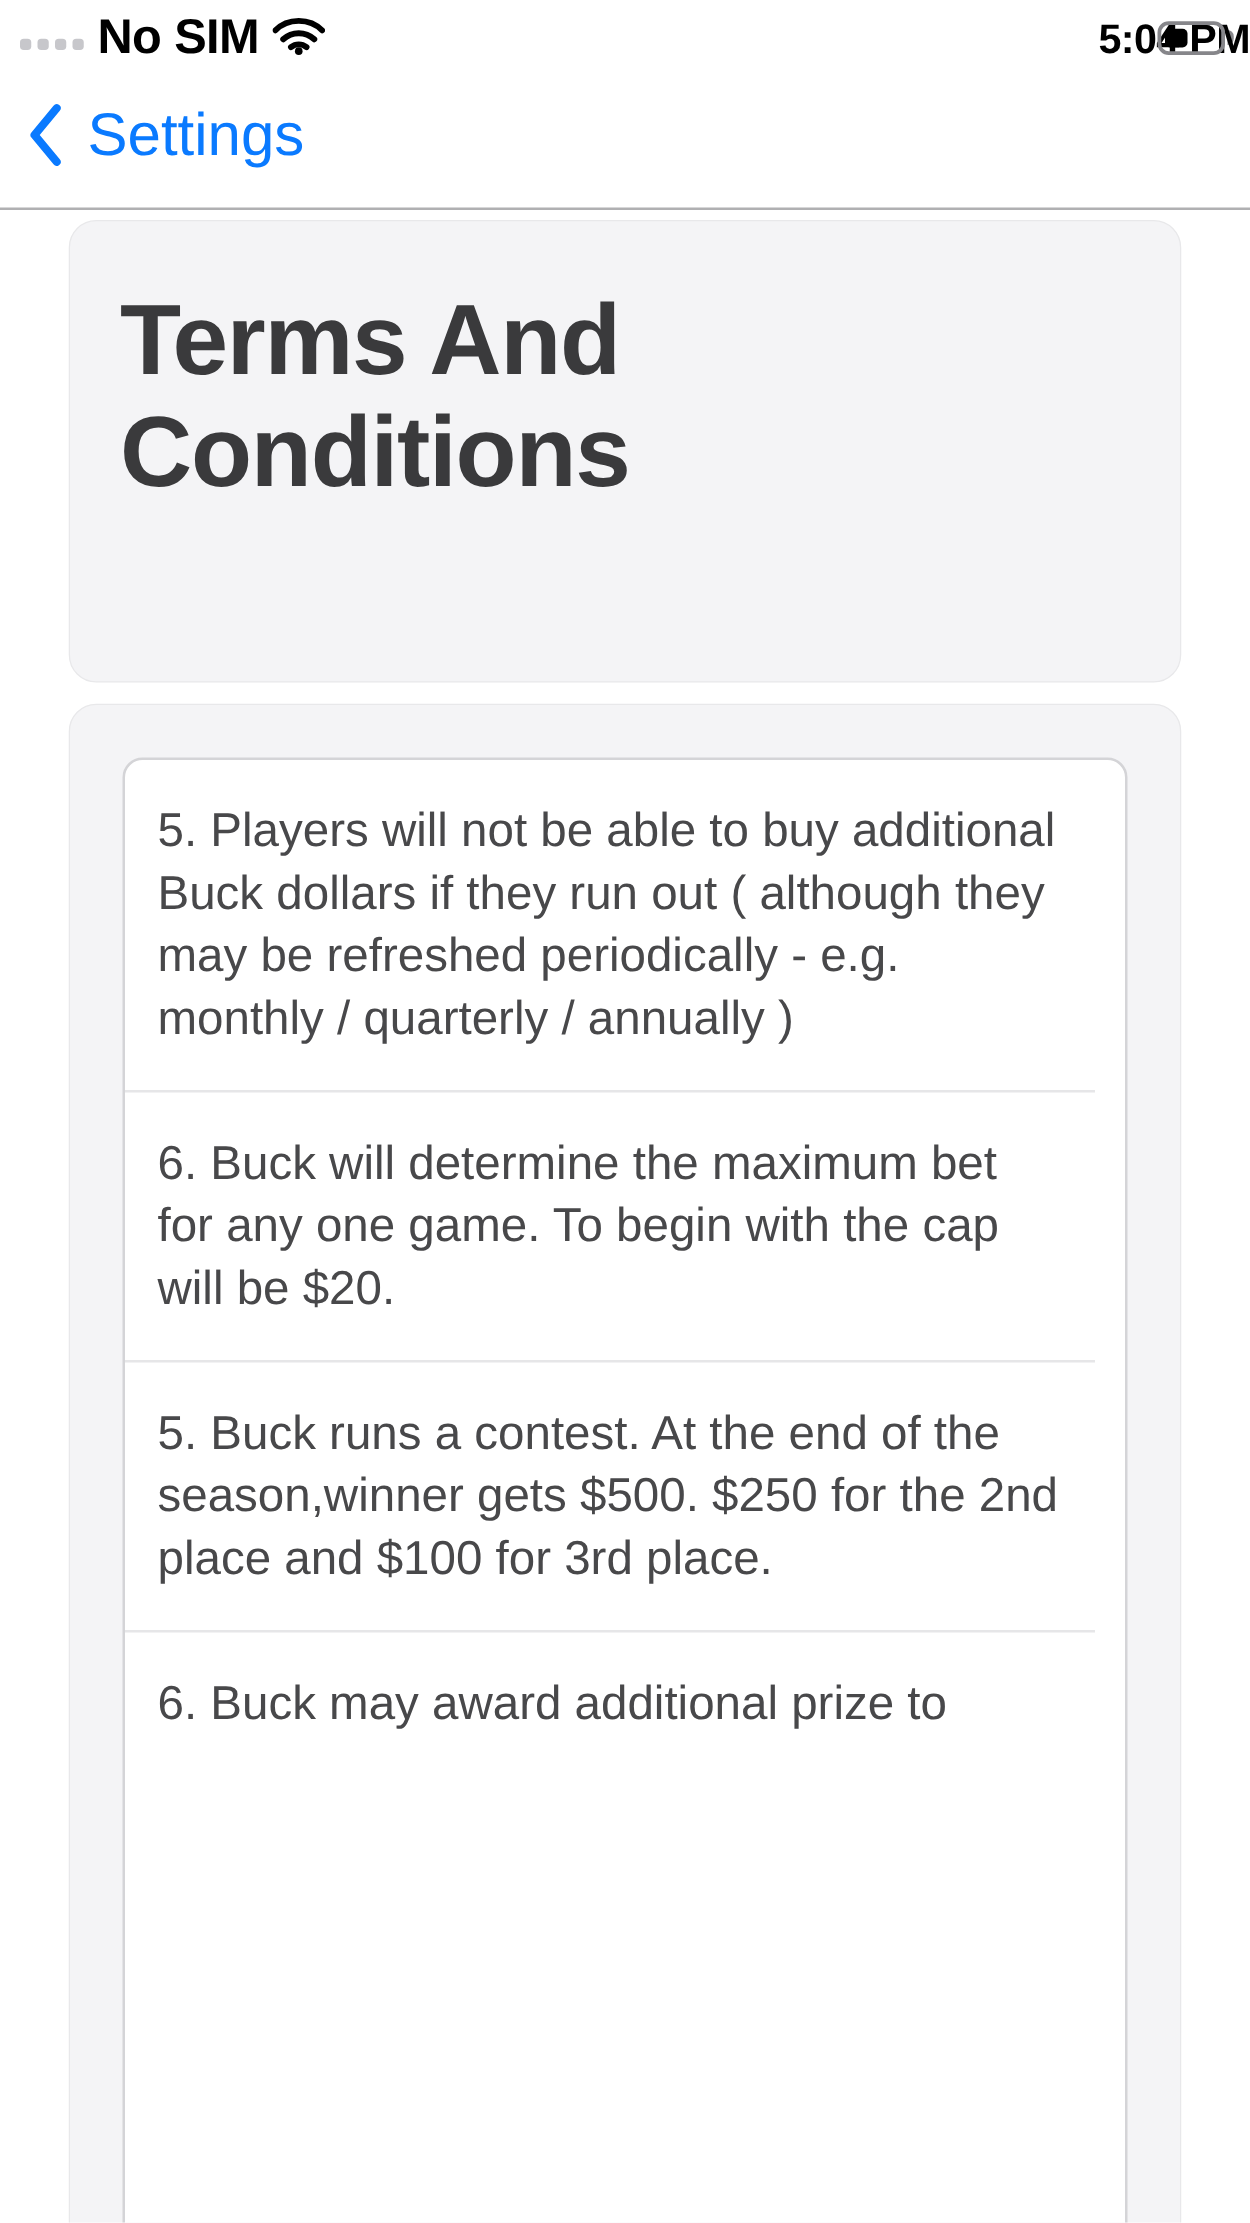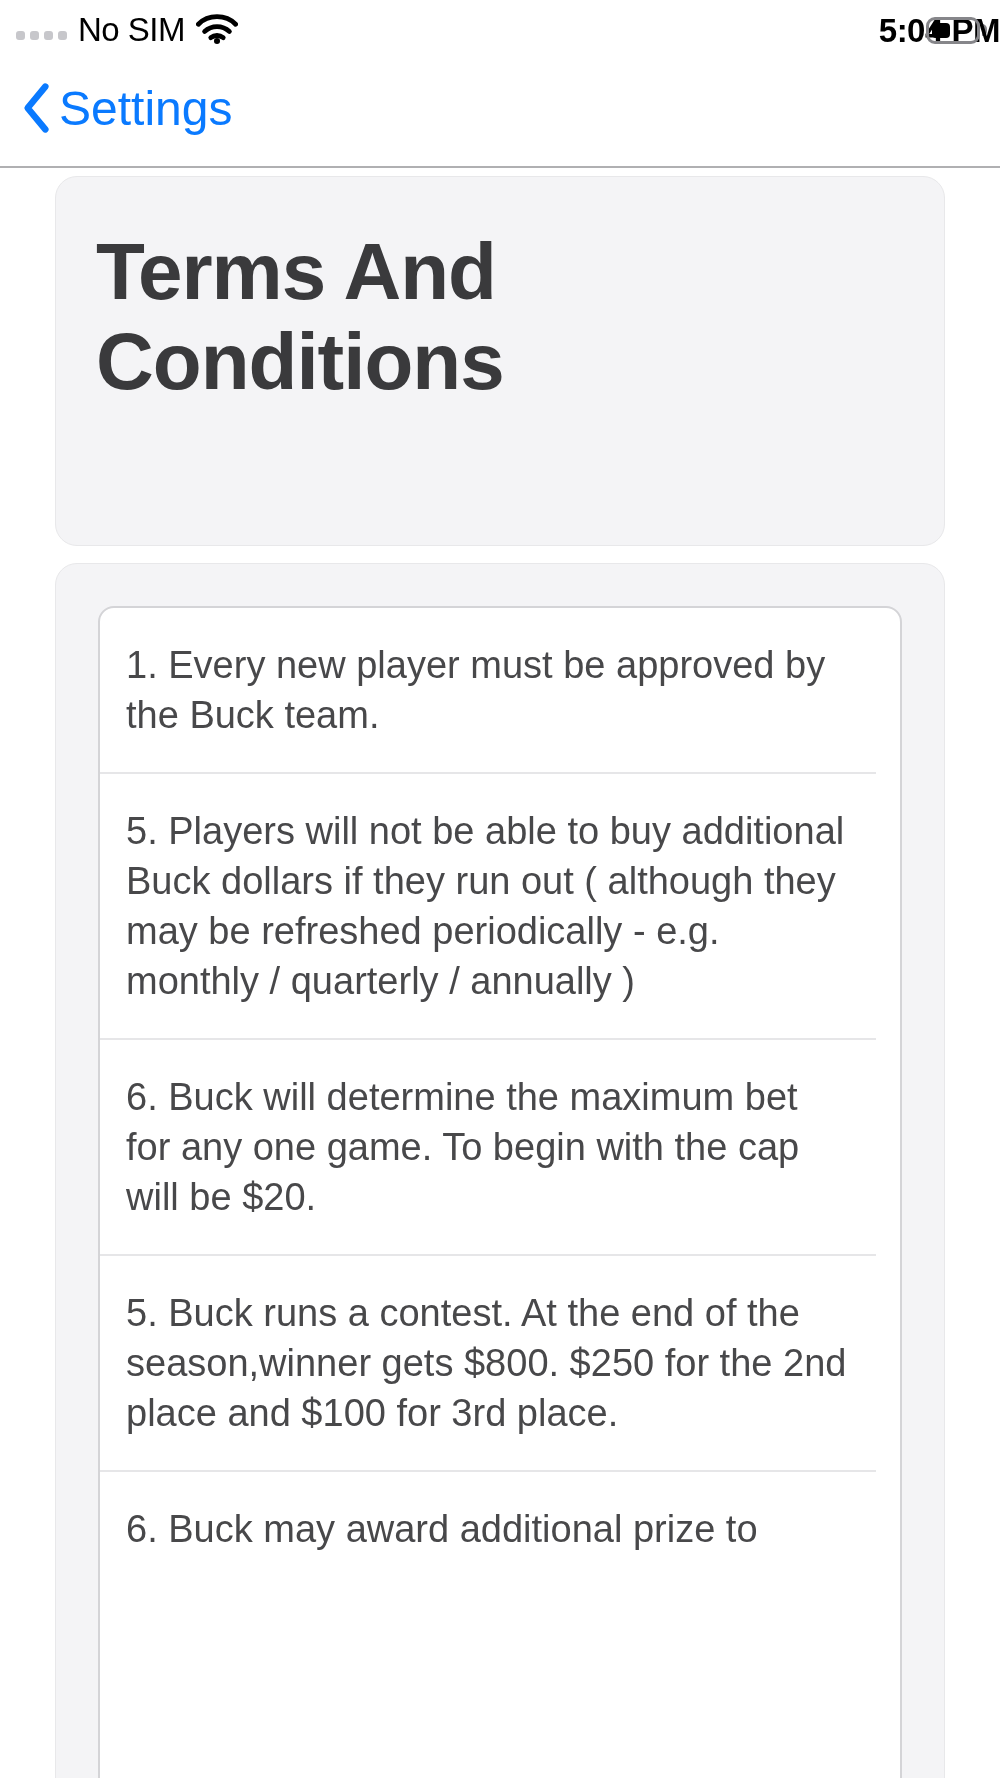--- a/index.html
+++ b/index.html
@@ -21,37 +21,37 @@
     font-family:"Liberation Sans", sans-serif;color:#000;
   }
   
   .status-bar{
     height:50px;display:flex;align-items:center;
     padding:10px 13px 0 16px;position:relative;
   }
   .sb-left{display:flex;align-items:center;gap:11px;}
   .signal-dots{display:flex;gap:5px;align-items:flex-end;position:relative;top:5px;}
   .signal-dots i{width:9px;height:9px;border-radius:3px;background:var(--signal_dot);display:block;}
-  .carrier{font-size:33px;font-weight:400;letter-spacing:-0.5px;}
+  .carrier{font-size:39px;font-weight:700;letter-spacing:-0.5px;}
   .wifi{position:relative;top:1px;}
   .sb-time{
     position:absolute;left:0;right:0;top:12px;text-align:right;
     font-size:33px;font-weight:700;letter-spacing:-0.5px;pointer-events:none;
   }
   .sb-right{margin-left:auto;display:flex;align-items:center;}
   .battery{position:relative;width:54px;height:27px;border:3px solid var(--battery_outline);border-radius:9px;}
   .battery-fill{position:absolute;left:3px;top:3px;width:21px;height:15px;background:#000;border-radius:4px;}
   .battery-nub{width:5px;height:12px;background:var(--battery_outline);border-radius:0 5px 5px 0;margin-left:2px;}
   
   .nav-bar{
     height:118px;border-bottom:2px solid var(--nav_border);
     display:flex;align-items:center;padding:0 20px;
   }
   .back-button{
-    display:flex;align-items:center;gap:7px;color:var(--accent);
+    display:flex;align-items:center;gap:18px;color:var(--accent);
     font-size:48px;text-decoration:none;cursor:pointer;background:none;border:none;
     font-family:"Liberation Sans", sans-serif;padding:0;
   }
   .back-button svg{display:block;}
   
   .title-card{
     margin:8px 55px 0;height:370px;background:var(--card_bg);
     border:1px solid var(--card_border);border-radius:22px;
     padding:50px 40px 0;
   }
@@ -118,22 +118,21 @@
   </nav>
 
   <main>
     <section class="title-card">
       <h1 class="page-title">Terms And Conditions</h1>
     </section>
 
     <section class="terms-card">
       <div class="terms-box">
 
-      <div class="term-item">1. Every new player must be approved by the Buck team.</div>
           <div class="term-item">5. Players will not be able to buy additional Buck dollars if they run out ( although they may be refreshed periodically - e.g. monthly / quarterly / annually )</div>
           <div class="term-item">6. Buck will determine the maximum bet for any one game. To begin with the cap will be $20.</div>
-          <div class="term-item">5. Buck runs a contest. At the end of the season,winner gets $800. $250 for the 2nd place and $100 for 3rd place.</div>
+          <div class="term-item">5. Buck runs a contest. At the end of the season,winner gets $500. $250 for the 2nd place and $100 for 3rd place.</div>
           <div class="term-item">6. Buck may award additional prize to</div>
         </div>
     </section>
   </main>
 
 </div>
 
 </body></html>

